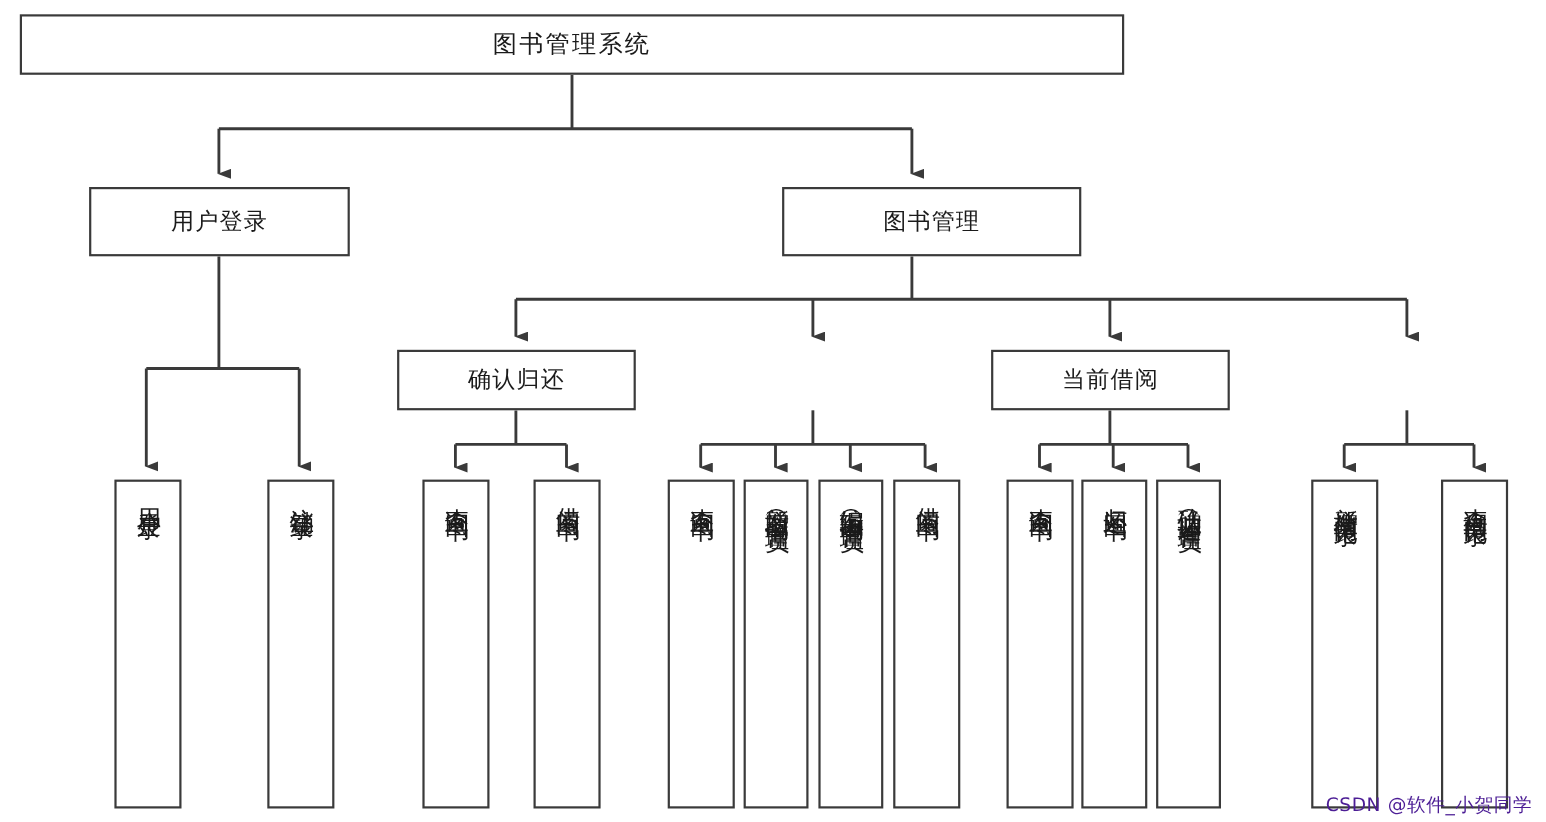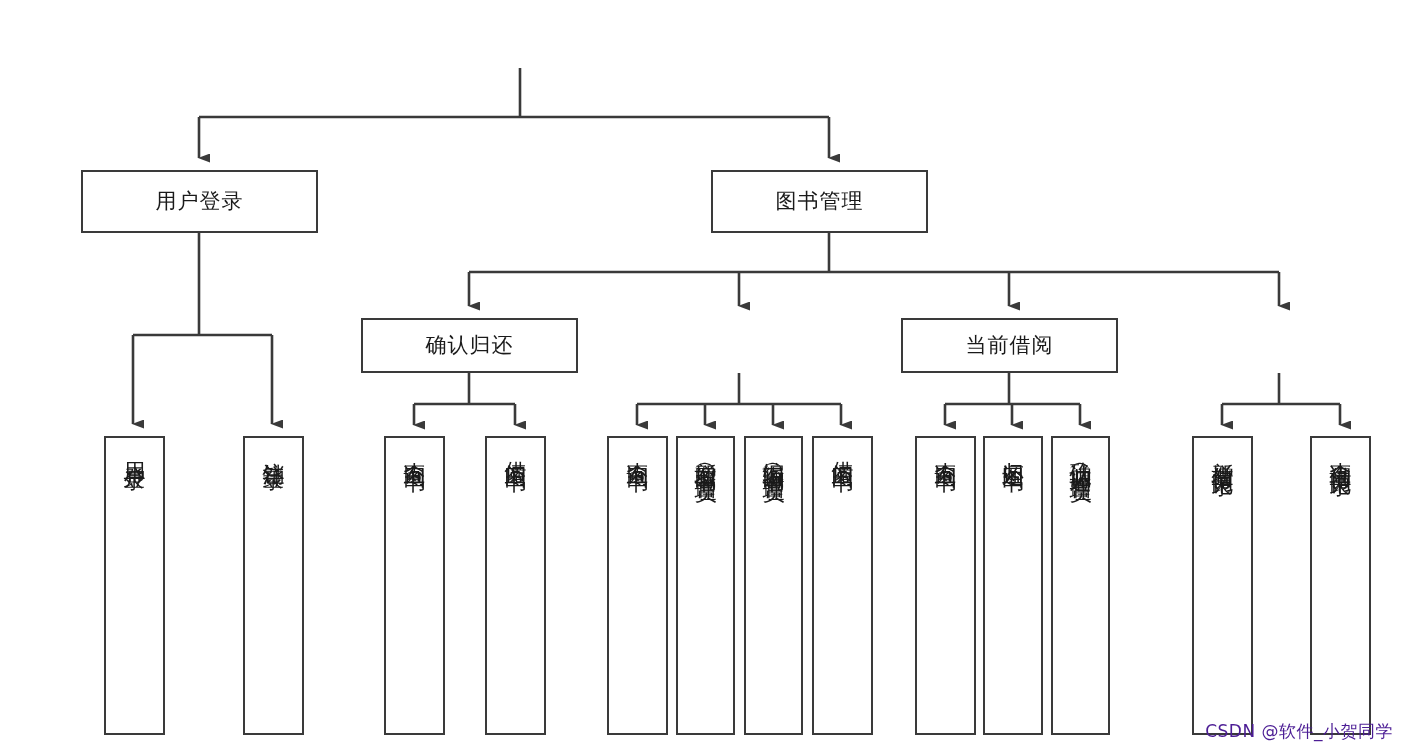--- a/index.html
+++ b/index.html
@@ -116,25 +116,28 @@
       <path d="M1012,404 L1012,425" marker-end="url(#arw)"></path>
       <path d="M1080,404 L1080,425" marker-end="url(#arw)"></path>
 
       <path d="M1279,373 L1279,404"></path>
       <path d="M1222,404 L1340,404"></path>
       <path d="M1222,404 L1222,425" marker-end="url(#arw)"></path>
       <path d="M1340,404 L1340,425" marker-end="url(#arw)"></path>
     </g>
   </svg>
 
+  <div class="node h root" style="left:18px;top:13px;width:1004px;height:55px;">
+    <span class="lbl">图书管理系统</span>
+  </div>
 
   <div class="node h" style="left:81px;top:170px;width:237px;height:63px;">
     <span class="lbl">用户登录</span>
   </div>
-  <div class="node h" style="left:711px;top:170px;width:217px;height:63px;">
+  <div class="node h" style="left:711px;top:170px;width:272px;height:63px;">
     <span class="lbl">图书管理</span>
   </div>
 
   <div class="node h" style="left:361px;top:318px;width:217px;height:55px;">
     <span class="lbl">确认归还</span>
   </div>
   <div class="node h" style="left:901px;top:318px;width:217px;height:55px;">
     <span class="lbl">当前借阅</span>
   </div>
 

